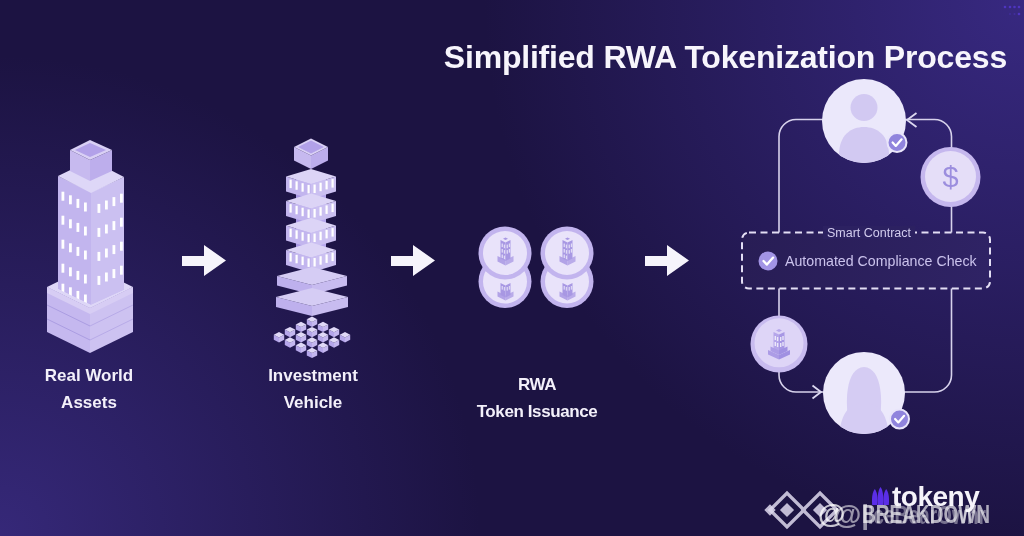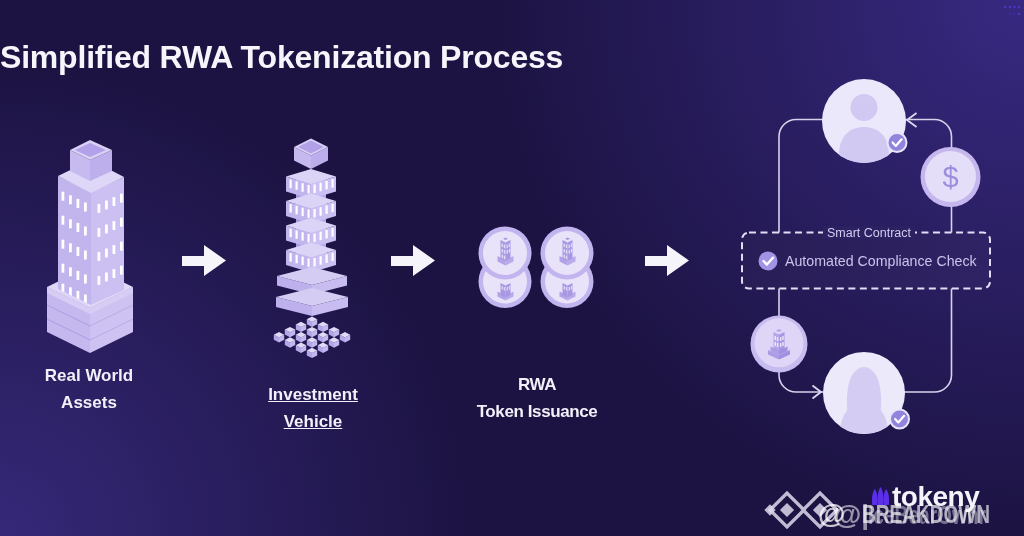--- a/index.html
+++ b/index.html
@@ -6,21 +6,21 @@
   body{
     width:1024px;height:536px;overflow:hidden;position:relative;
     font-family:"Liberation Sans",sans-serif;
     background:
       radial-gradient(circle 540px at 1024px 0px, rgba(57,42,132,0.95) 0%, rgba(57,42,132,0) 100%),
       radial-gradient(circle 480px at 0px 536px, rgba(57,43,128,0.88) 0%, rgba(57,43,128,0) 100%),
       #1c1342;
   }
   .abs{position:absolute;}
   .title{
-    left:0;top:39px;width:1007px;text-align:left;
+    left:0;top:39px;width:1007px;text-align:right;
     font-size:32px;font-weight:bold;color:#f7f5fc;letter-spacing:-0.2px;
   }
   .lbl{
     font-size:17px;font-weight:bold;color:#f3f0fa;text-align:center;line-height:26.5px;
   }
   .arrow{width:44px;height:32px;}
 </style>
 </head>
 <body>
 
@@ -311,21 +311,21 @@
     <polygon points="0,11 22,11 22,0 44,15.5 22,31 22,21 0,21" fill="#f6f4fb"></polygon>
   </svg>
 <svg class="abs arrow" style="left:391px;top:245px;" viewBox="0 0 44 32">
     <polygon points="0,11 22,11 22,0 44,15.5 22,31 22,21 0,21" fill="#f6f4fb"></polygon>
   </svg>
 <svg class="abs arrow" style="left:645px;top:245px;" viewBox="0 0 44 32">
     <polygon points="0,11 22,11 22,0 44,15.5 22,31 22,21 0,21" fill="#f6f4fb"></polygon>
   </svg>
 
 <div class="abs lbl" style="left:19px;top:363px;width:140px;">Real World<br>Assets</div>
-<div class="abs lbl" style="left:243px;top:382px;width:140px;text-decoration:underline;">Investment<br>Vehicle</div>
+<div class="abs lbl" style="left:243px;top:363px;width:140px;">Investment<br>Vehicle</div>
 <div class="abs lbl" style="left:437px;top:372px;width:200px;letter-spacing:-0.4px;">RWA<br>Token Issuance</div>
 
 <svg class="abs" style="left:720px;top:60px;" width="304" height="400" viewBox="720 60 304 400">
   <defs>
     <linearGradient id="boxbg" x1="0" y1="0" x2="1" y2="0">
       <stop offset="0" stop-color="#281d55"></stop>
       <stop offset="1" stop-color="#2f2365"></stop>
     </linearGradient>
     <clipPath id="pclip1">
         <circle cx="864" cy="121" r="42"></circle>

